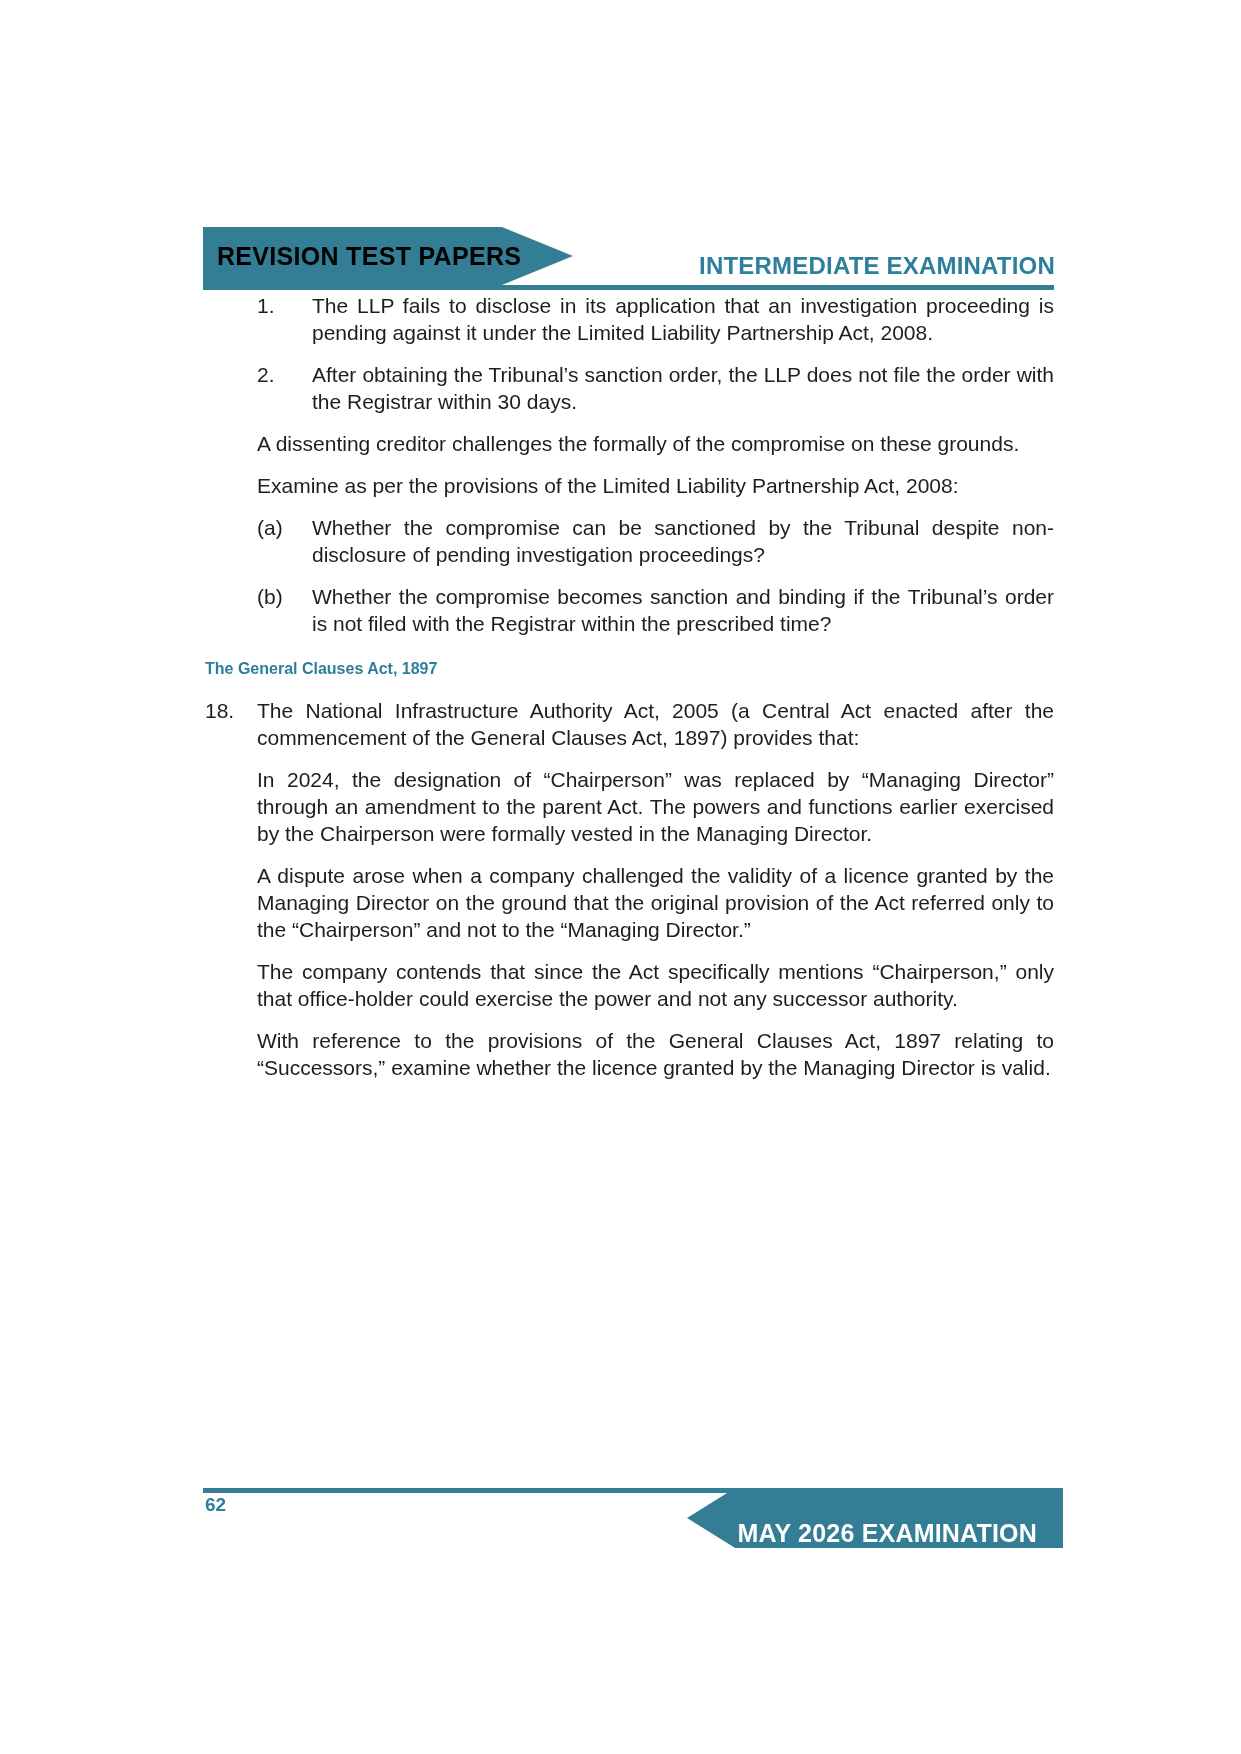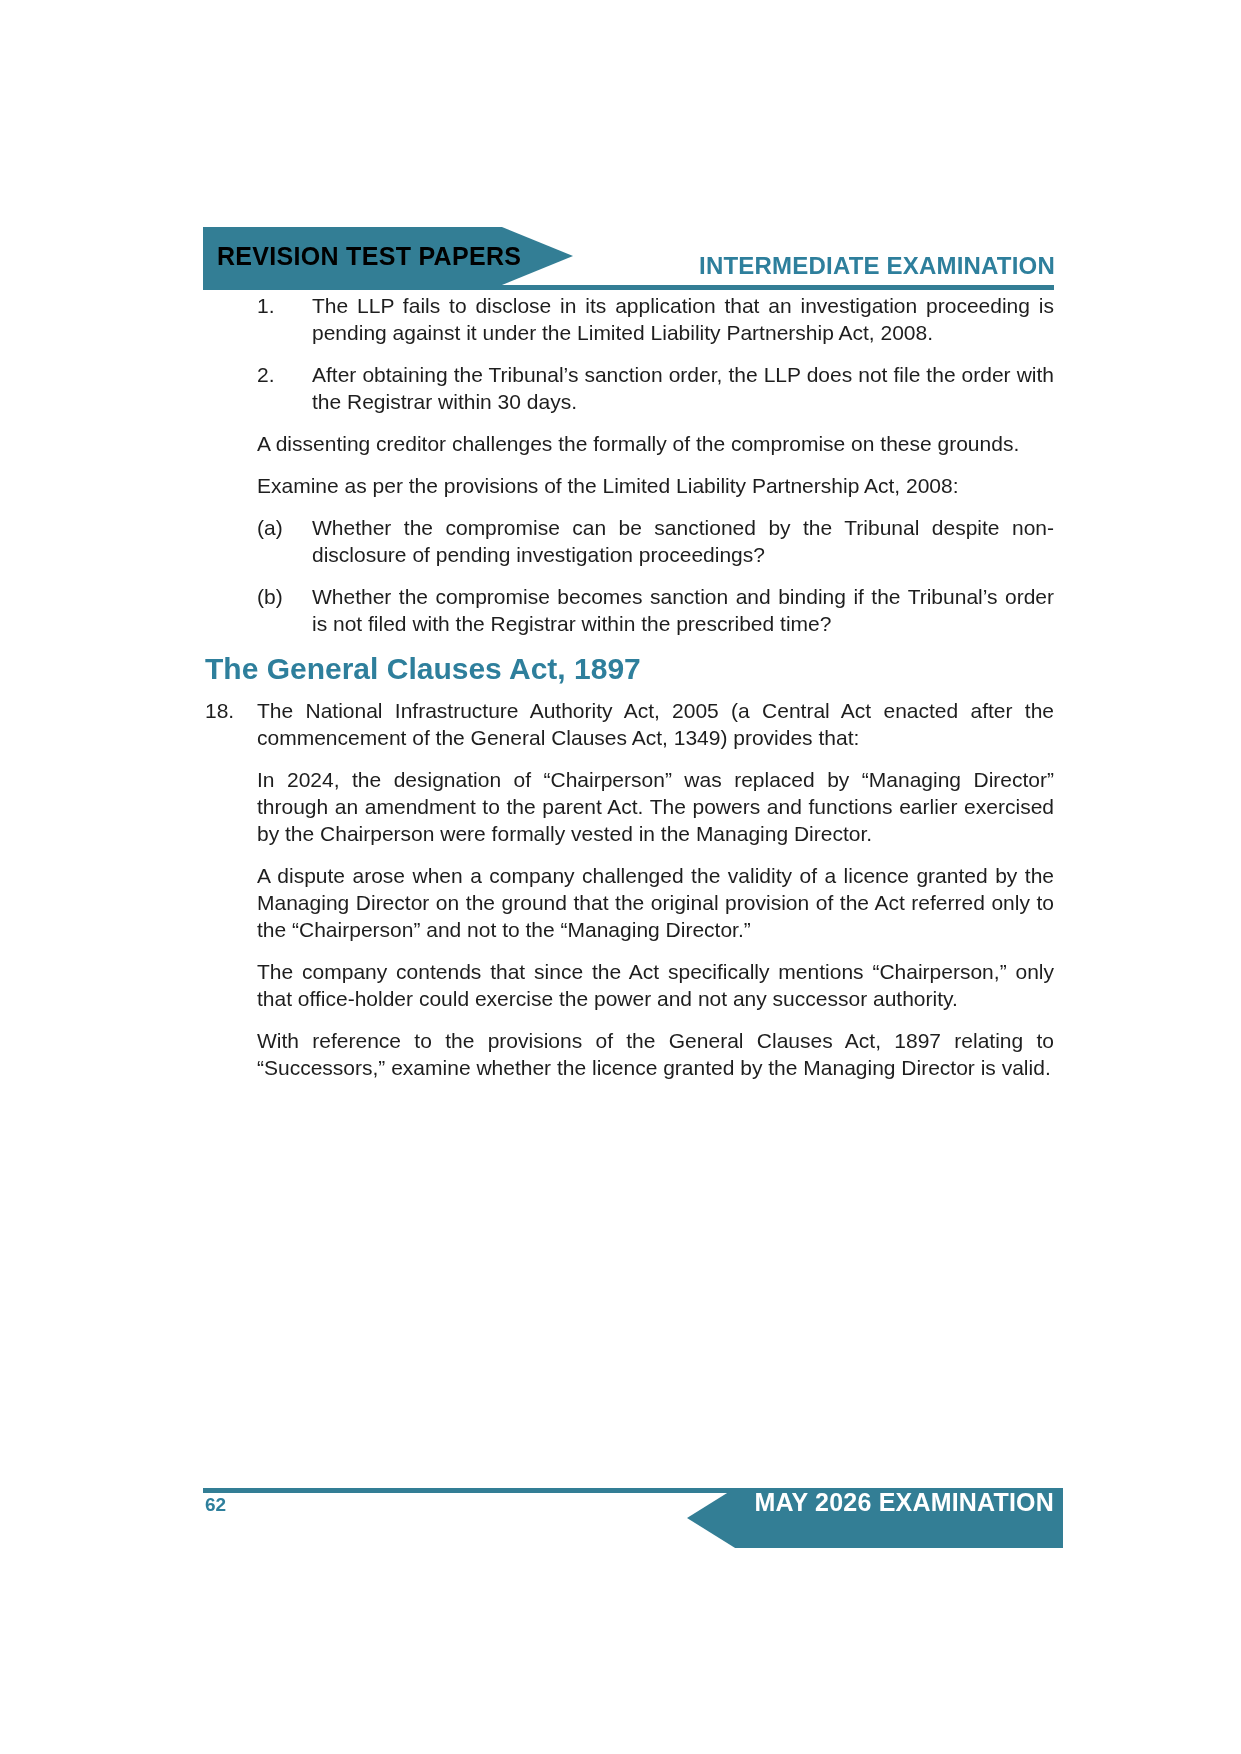--- a/index.html
+++ b/index.html
@@ -58,21 +58,21 @@
   }
   .content > *{margin:0 0 15px 0;}
   .li{display:flex;}
   .li .marker{flex:0 0 55px; white-space:nowrap;}
   .li .litext{flex:1; text-align:justify;}
   .indent1{padding-left:52px;}
   .para{padding-left:52px; text-align:justify;}
   .section-heading{
     color:var(--teal-text);
     font-weight:bold;
-    font-size:30px; line-height:30px;
+    font-size:16px; line-height:30px;
     margin:17px 0 13px 0;
   }
   .qrow .marker{flex:0 0 52px;}
   
   .footer-rule{
     position:absolute;
     left:203px; top:1488px;
     width:550px; height:5px;
     background:var(--teal-fill);
     z-index:1;
@@ -82,22 +82,22 @@
     left:205px; top:1494px;
     color:var(--teal-text);
     font-weight:bold; font-size:19px;
   }
   .footer-banner{
     position:absolute;
     left:687px; top:1488px;
     width:376px; height:60px;
     background:var(--teal-fill);
     clip-path:polygon(12.8% 0, 100% 0, 100% 100%, 12.8% 100%, 0 50%);
-    display:flex; align-items:flex-start; justify-content:flex-end;
-    padding-right:9px; box-sizing:border-box;
+    display:flex; align-items:flex-end; justify-content:flex-end;
+    padding-right:26px; box-sizing:border-box;
     filter:drop-shadow(4px 5px 0 var(--shadow));
     z-index:3;
   }
   .footer-banner span{
     color:#ffffff; font-weight:bold; font-size:25px; letter-spacing:.2px;
     white-space:nowrap;
   }
 </style>
 </head>
 <body>
@@ -133,21 +133,21 @@
 
     <div class="li indent1">
       <span class="marker">(b)</span>
       <span class="litext">Whether the compromise becomes sanction and binding if the Tribunal’s order is not filed with the Registrar within the prescribed time?</span>
     </div>
 
     <h2 class="section-heading">The General Clauses Act, 1897</h2>
 
     <div class="li qrow">
       <span class="marker">18.</span>
-      <span class="litext">The National Infrastructure Authority Act, 2005 (a Central Act enacted after the commencement of the General Clauses Act, 1349) provides that:</span>
+      <span class="litext">The National Infrastructure Authority Act, 2005 (a Central Act enacted after the commencement of the General Clauses Act, 1897) provides that:</span>
     </div>
 
     <p class="para">In 2024, the designation of “Chairperson” was replaced by “Managing Director” through an amendment to the parent Act. The powers and functions earlier exercised by the Chairperson were formally vested in the Managing Director.</p>
     <p class="para">A dispute arose when a company challenged the validity of a licence granted by the Managing Director on the ground that the original provision of the Act referred only to the “Chairperson” and not to the “Managing Director.”</p>
     <p class="para">The company contends that since the Act specifically mentions “Chairperson,” only that office-holder could exercise the power and not any successor authority.</p>
     <p class="para">With reference to the provisions of the General Clauses Act, 1897 relating to “Successors,” examine whether the licence granted by the Managing Director is valid.</p>
 
   </div>
 
   <div class="footer-rule"></div>

